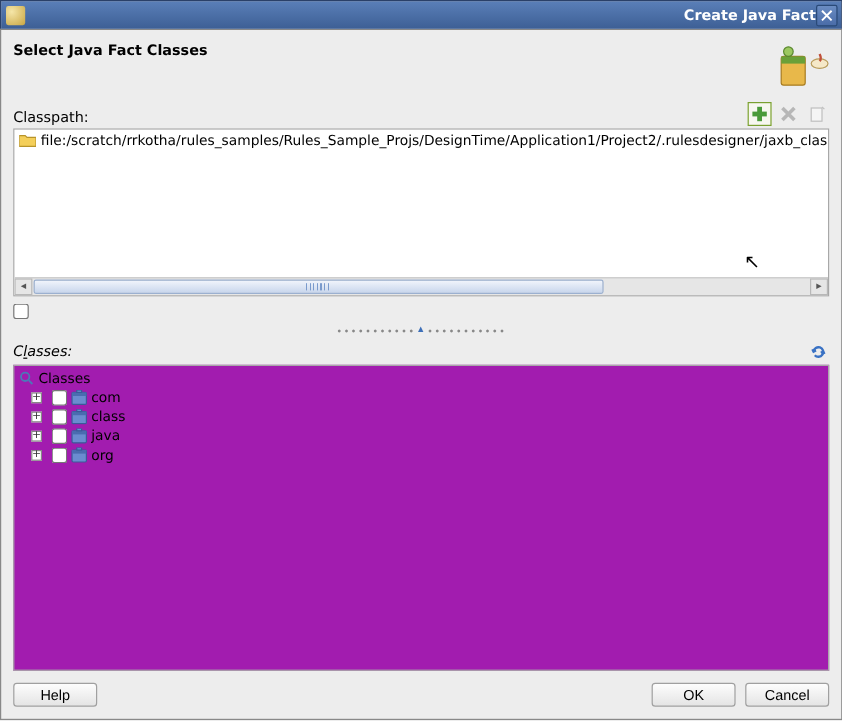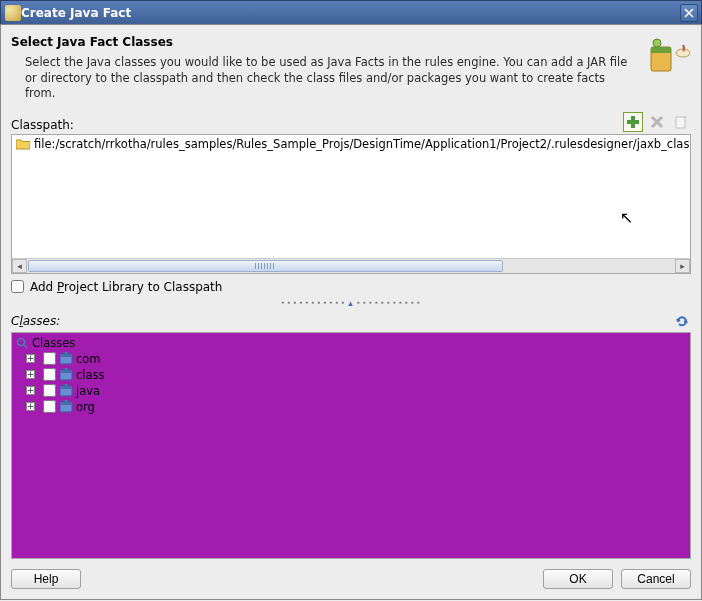--- a/index.html
+++ b/index.html
@@ -23,21 +23,21 @@
     border-bottom: none;
   }
   .titlebar .app-icon {
     width: 16px; height: 16px;
     margin-left: 4px;
     background: radial-gradient(circle at 30% 30%, #f5e6a8, #c9a642);
     border-radius: 2px;
   }
   .titlebar .title {
     flex: 1;
-    text-align: left;
+    text-align: right;
     color: #fff;
     font-weight: bold;
     font-size: 12px;
   }
   .titlebar .close-btn {
     width: 18px; height: 18px;
     margin-right: 3px;
     background: linear-gradient(to bottom, #6a8cc2, #4a6ca8);
     border: 1px solid #2a4a78;
     border-radius: 2px;
@@ -245,22 +245,20 @@
       <path d="M1 1 L9 9 M9 1 L1 9" stroke="#fff" stroke-width="1.6"></path>
     </svg>
   </div>
 </div>
 
 <div class="dialog-body">
 
   <div class="header-row">
     <div class="header-text">
       <p class="section-title">Select Java Fact Classes</p>
-      <p class="section-desc">Select the Java classes you would like to be used as Java Facts in the rules engine.
-You can add a JAR file or directory to the classpath and then check the class files and/or packages you want to create facts from.</p>
     </div>
     <svg class="header-icon" viewBox="0 0 44 40">
       <ellipse cx="36" cy="18" rx="7" ry="4" fill="#f5e8c8" stroke="#b89b5a"></ellipse>
       <path d="M36 10 q2 4 0 6" stroke="#c0503a" stroke-width="2" fill="none"></path>
       <rect x="4" y="12" width="20" height="24" rx="2" fill="#e8b84a" stroke="#a87c20"></rect>
       <rect x="4" y="12" width="20" height="6" fill="#6aa038"></rect>
       <circle cx="10" cy="8" r="4" fill="#9cc860" stroke="#5a8830"></circle>
     </svg>
   </div>
 
@@ -299,23 +297,20 @@
     <div class="scroll-track-h">
       <div class="scroll-arrow">◂</div>
       <div class="scroll-thumb"></div>
       <div class="scroll-gap"></div>
       <div class="scroll-arrow">▸</div>
     </div>
   </div>
 
   <div class="check-row">
     <input type="checkbox" style="">
-    <label>
-      Add <span class="und">P</span>roject Library to Classpath
-    </label>
   </div>
 
   <div class="divider">
     <span class="dots">∙∙∙∙∙∙∙∙∙∙∙</span>
       <span class="up-arrow">▴</span>
       <span class="dots">∙∙∙∙∙∙∙∙∙∙∙</span>
   </div>
 
   <div class="classes-row">
     <div class="classes-label">

